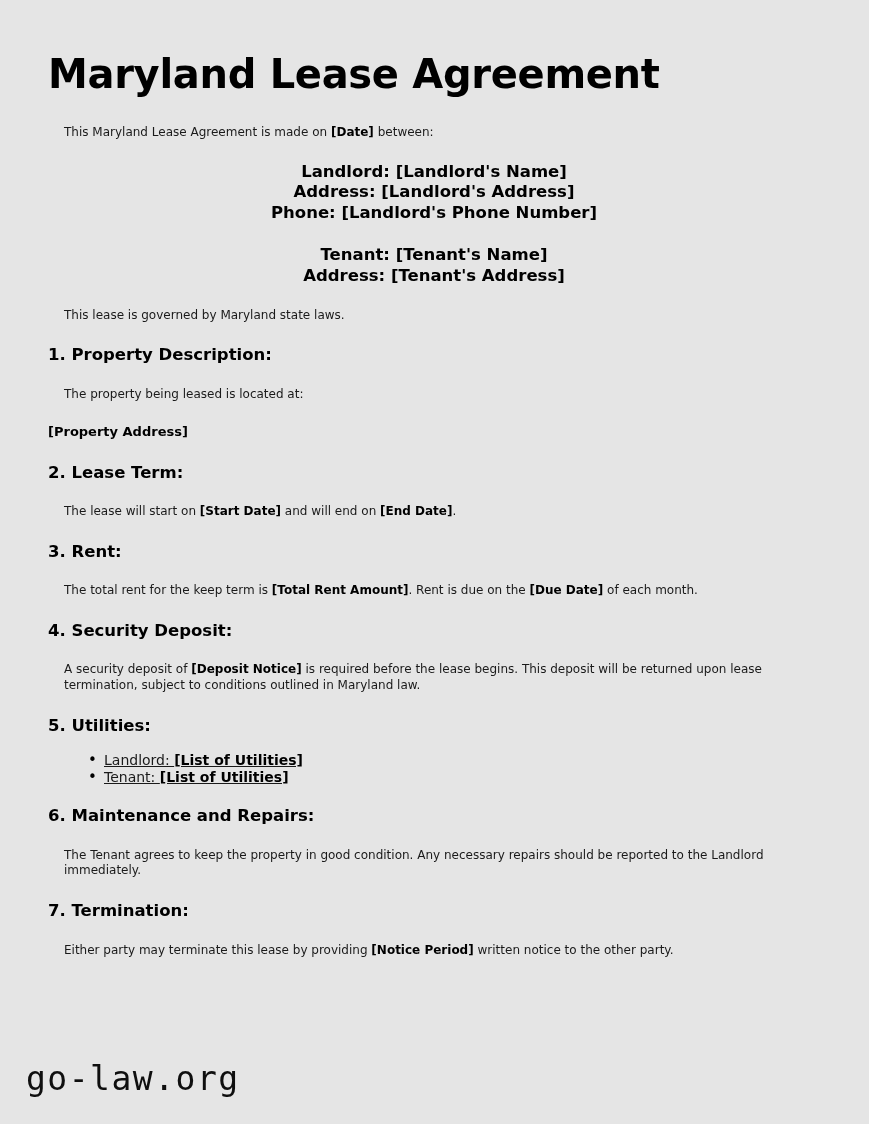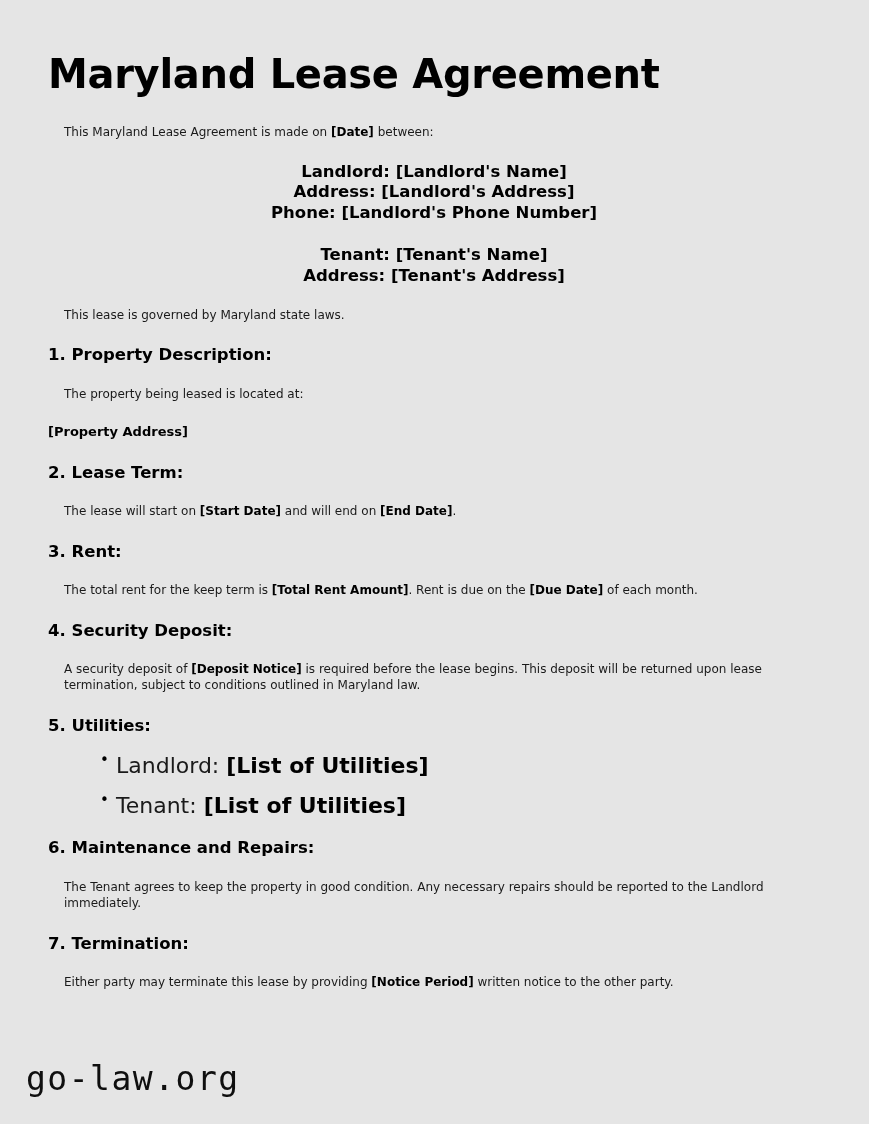--- a/index.html
+++ b/index.html
@@ -79,26 +79,27 @@
     margin: 16px 0 21px 0;
     color: #000;
   }
 
   ul.util-list {
     margin: -6px 0 18px 0;
     padding: 0 0 0 40px;
     list-style: none;
   }
   ul.util-list li {
-    font-size: 22px;
+    font-size: 14px;
     line-height: 1.27;
     color: #1a1a1a;
     position: relative;
     padding-left: 16px;
-    margin: 12px;
+    margin: 0;
+    text-decoration: underline;
   }
   ul.util-list li::before {
     content: "\2022";
     position: absolute;
     left: 0;
     top: -1px;
     font-size: 15px;
     color: #000;
   }
   ul.util-list li b { font-weight: 700; color: #000; }

